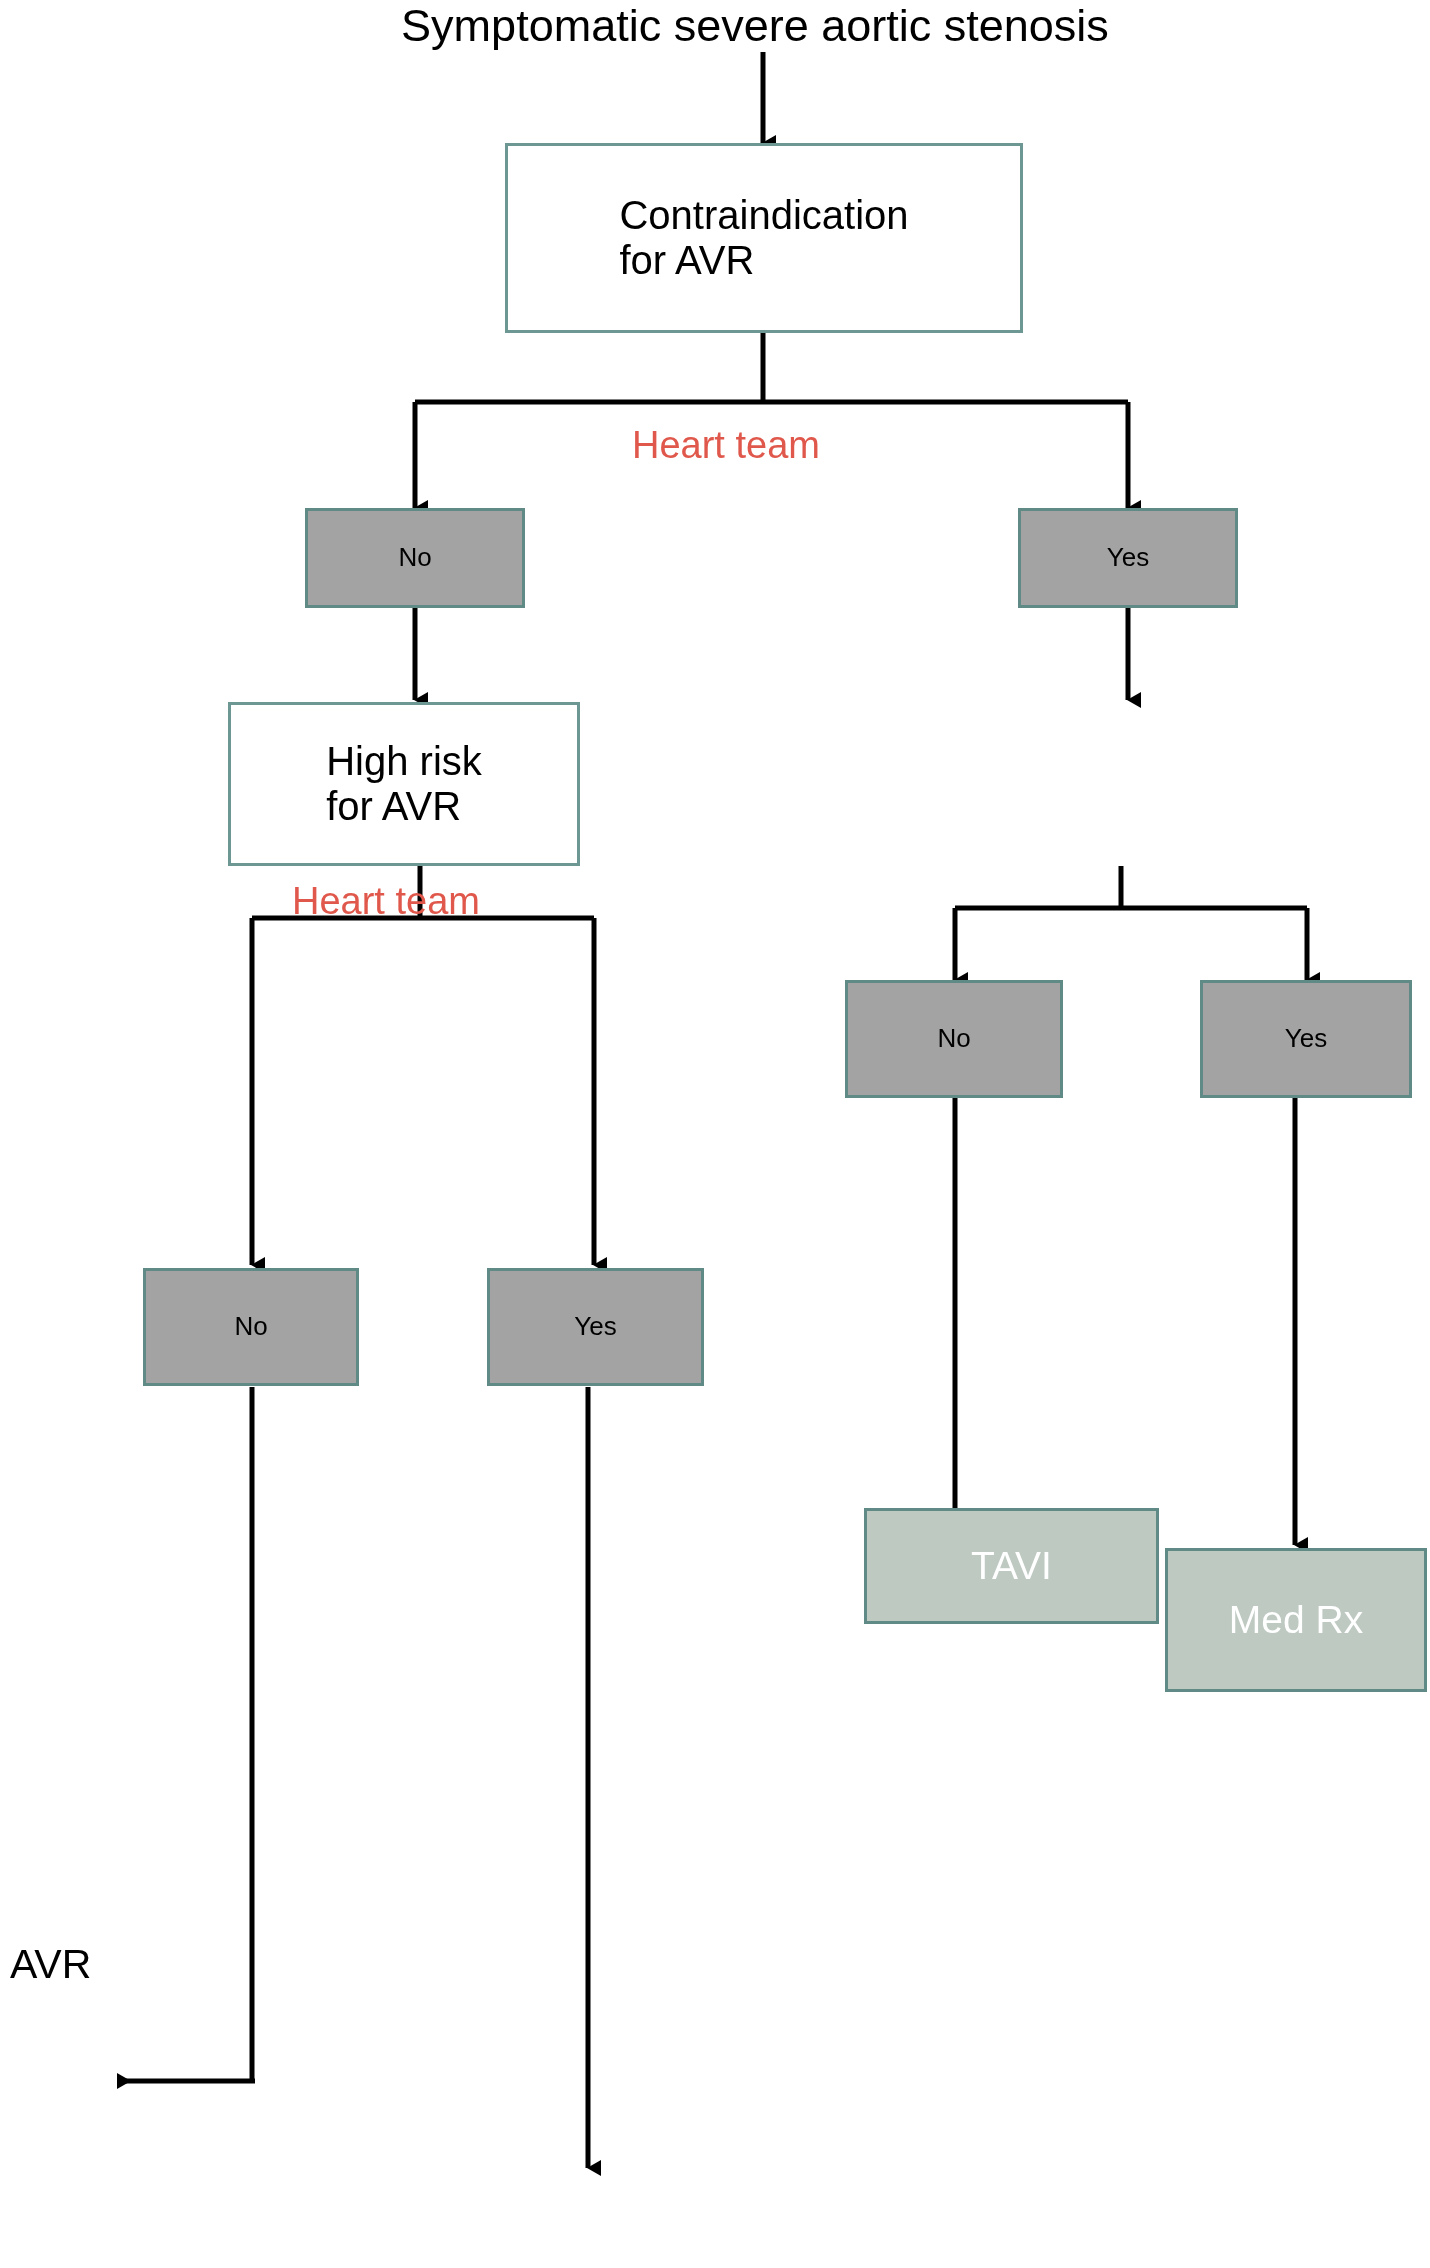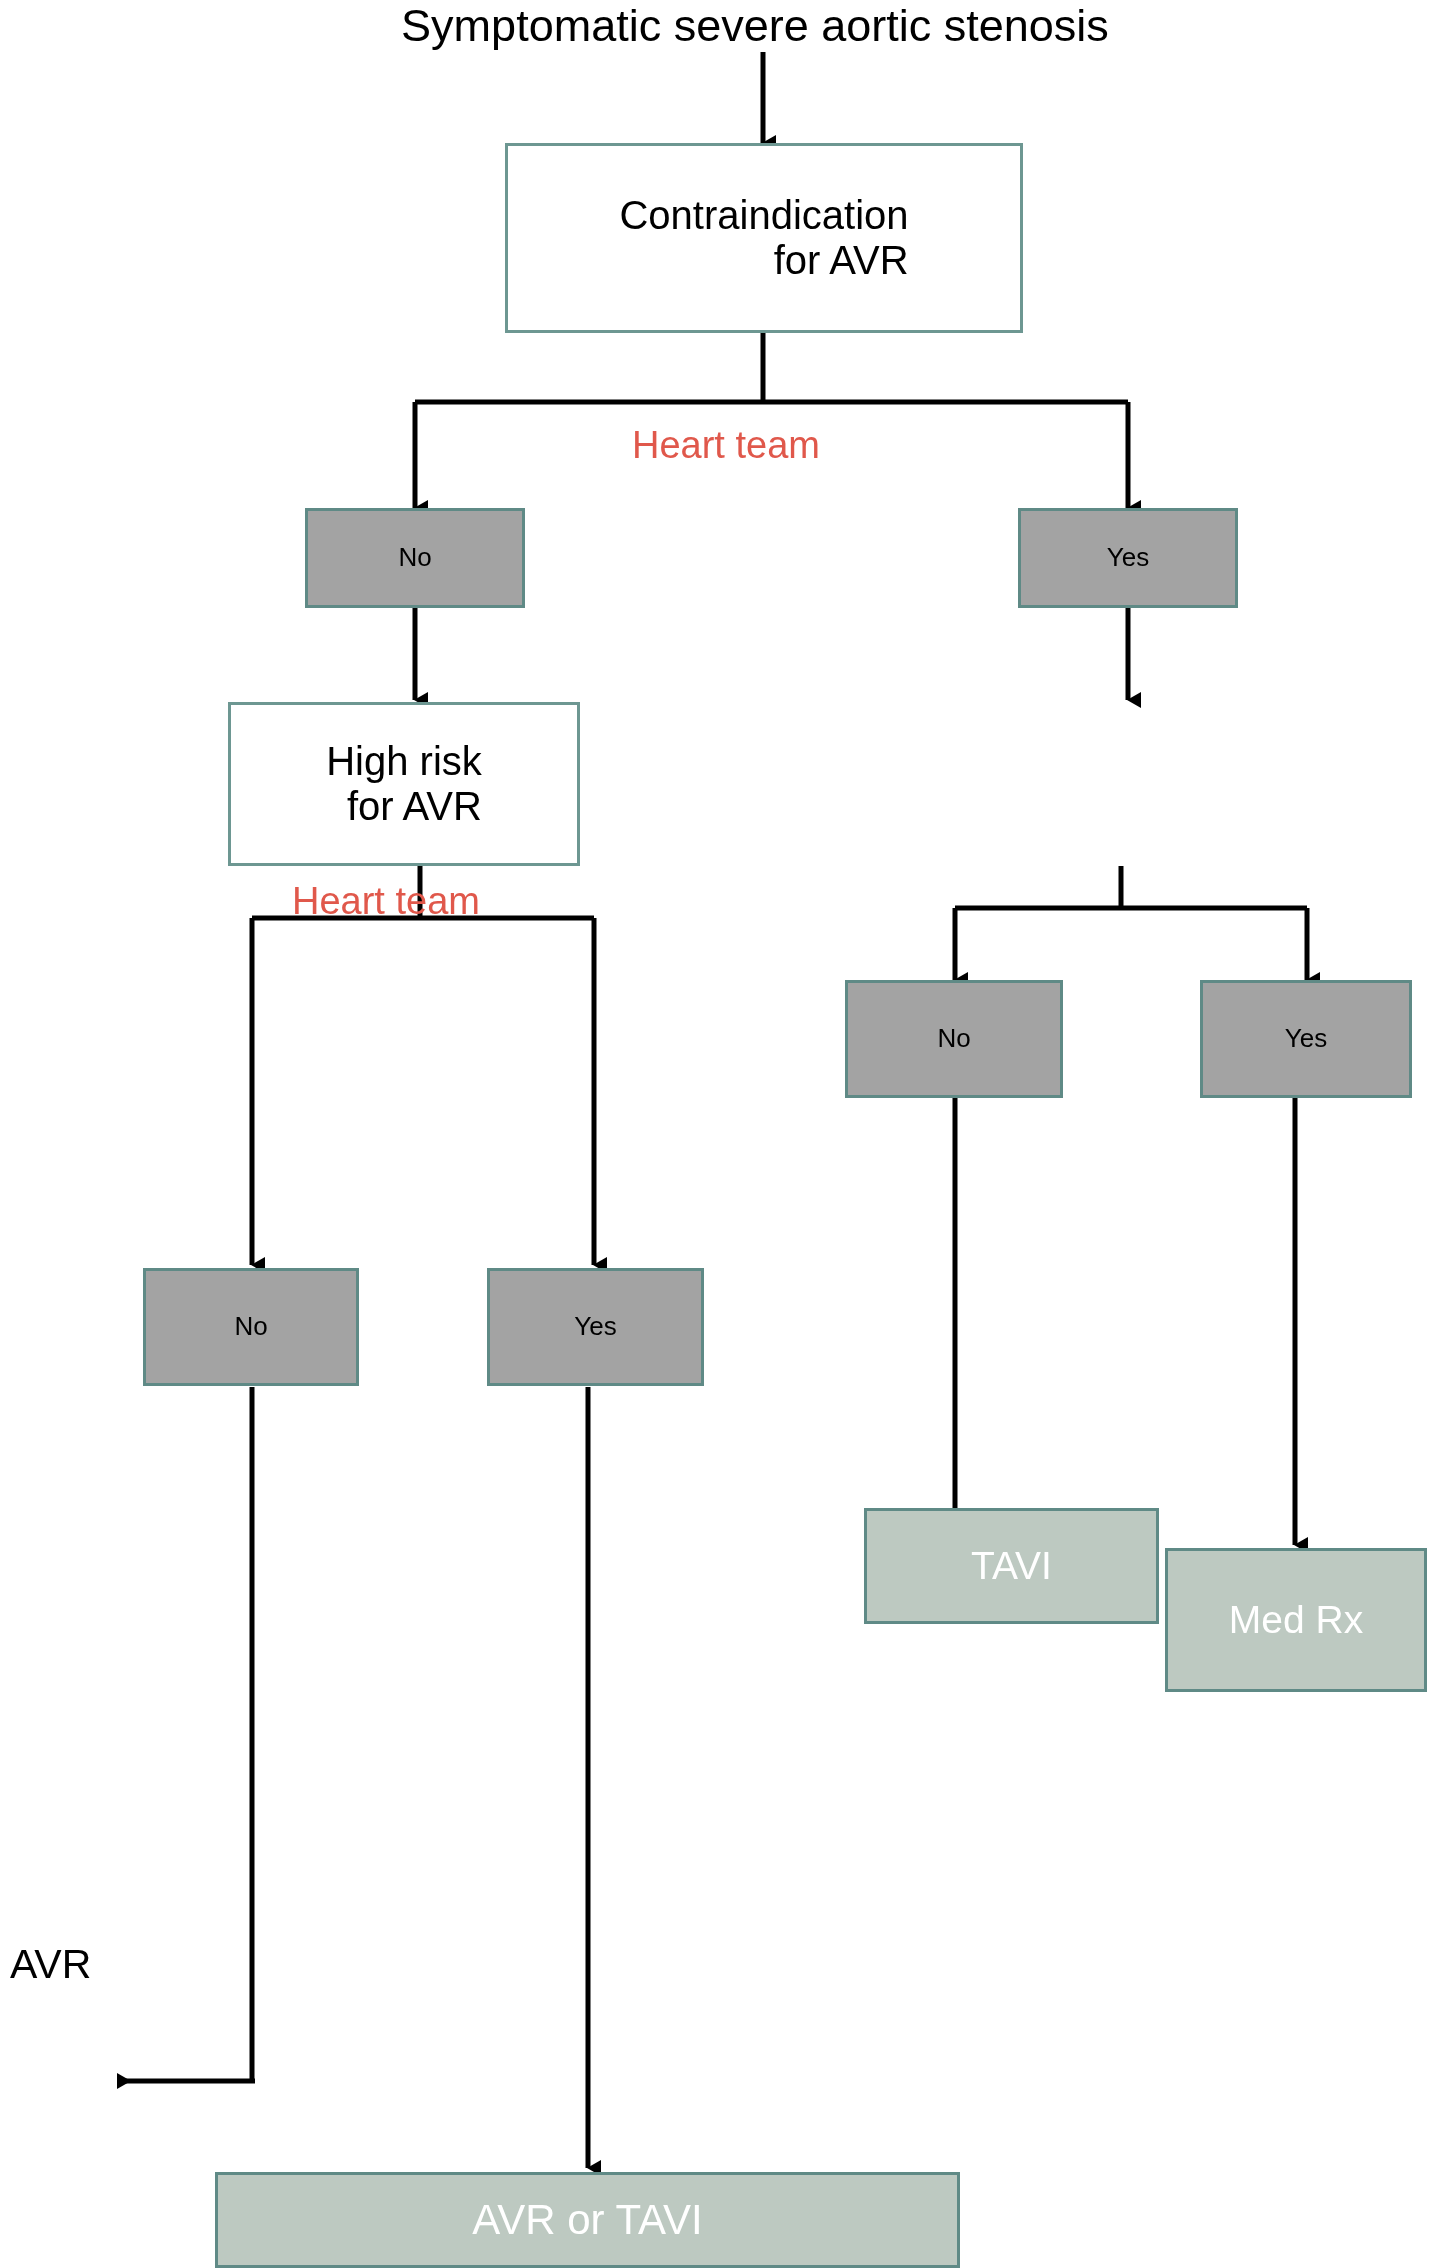--- a/index.html
+++ b/index.html
@@ -26,21 +26,21 @@
     width: 1430px;
     height: 2268px;
     pointer-events: none;
   }
   .node {
     position: absolute;
     box-sizing: border-box;
     display: flex;
     align-items: center;
     justify-content: center;
-    text-align: right;
+    text-align: left;
     line-height: 1.12;
     white-space: pre-line;
   }
   .node.decision {
     background: #ffffff;
     border: 3px solid #6d9792;
     color: #000000;
     font-size: 40px;
   }
   .node.choice {
@@ -170,17 +170,14 @@
   <div class="node outcome" style="left:820px; top:1508px; width:295px; height:116px;margin-left:44px;">
     <span>TAVI</span>
   </div>
 
   <div class="node outcome" style="left:1165px; top:1548px; width:262px; height:144px;">
     <span>Med Rx</span>
   </div>
 
   <div class="plain-text" style="left:10px; top:1941px;">AVR</div>
 
-  <div class="node outcome-wide" style="left:215px; top:2172px; width:745px; height:96px;">
-    <span>AVR or TAVI</span>
-  </div>
 
 </div>
 
 </body></html>

